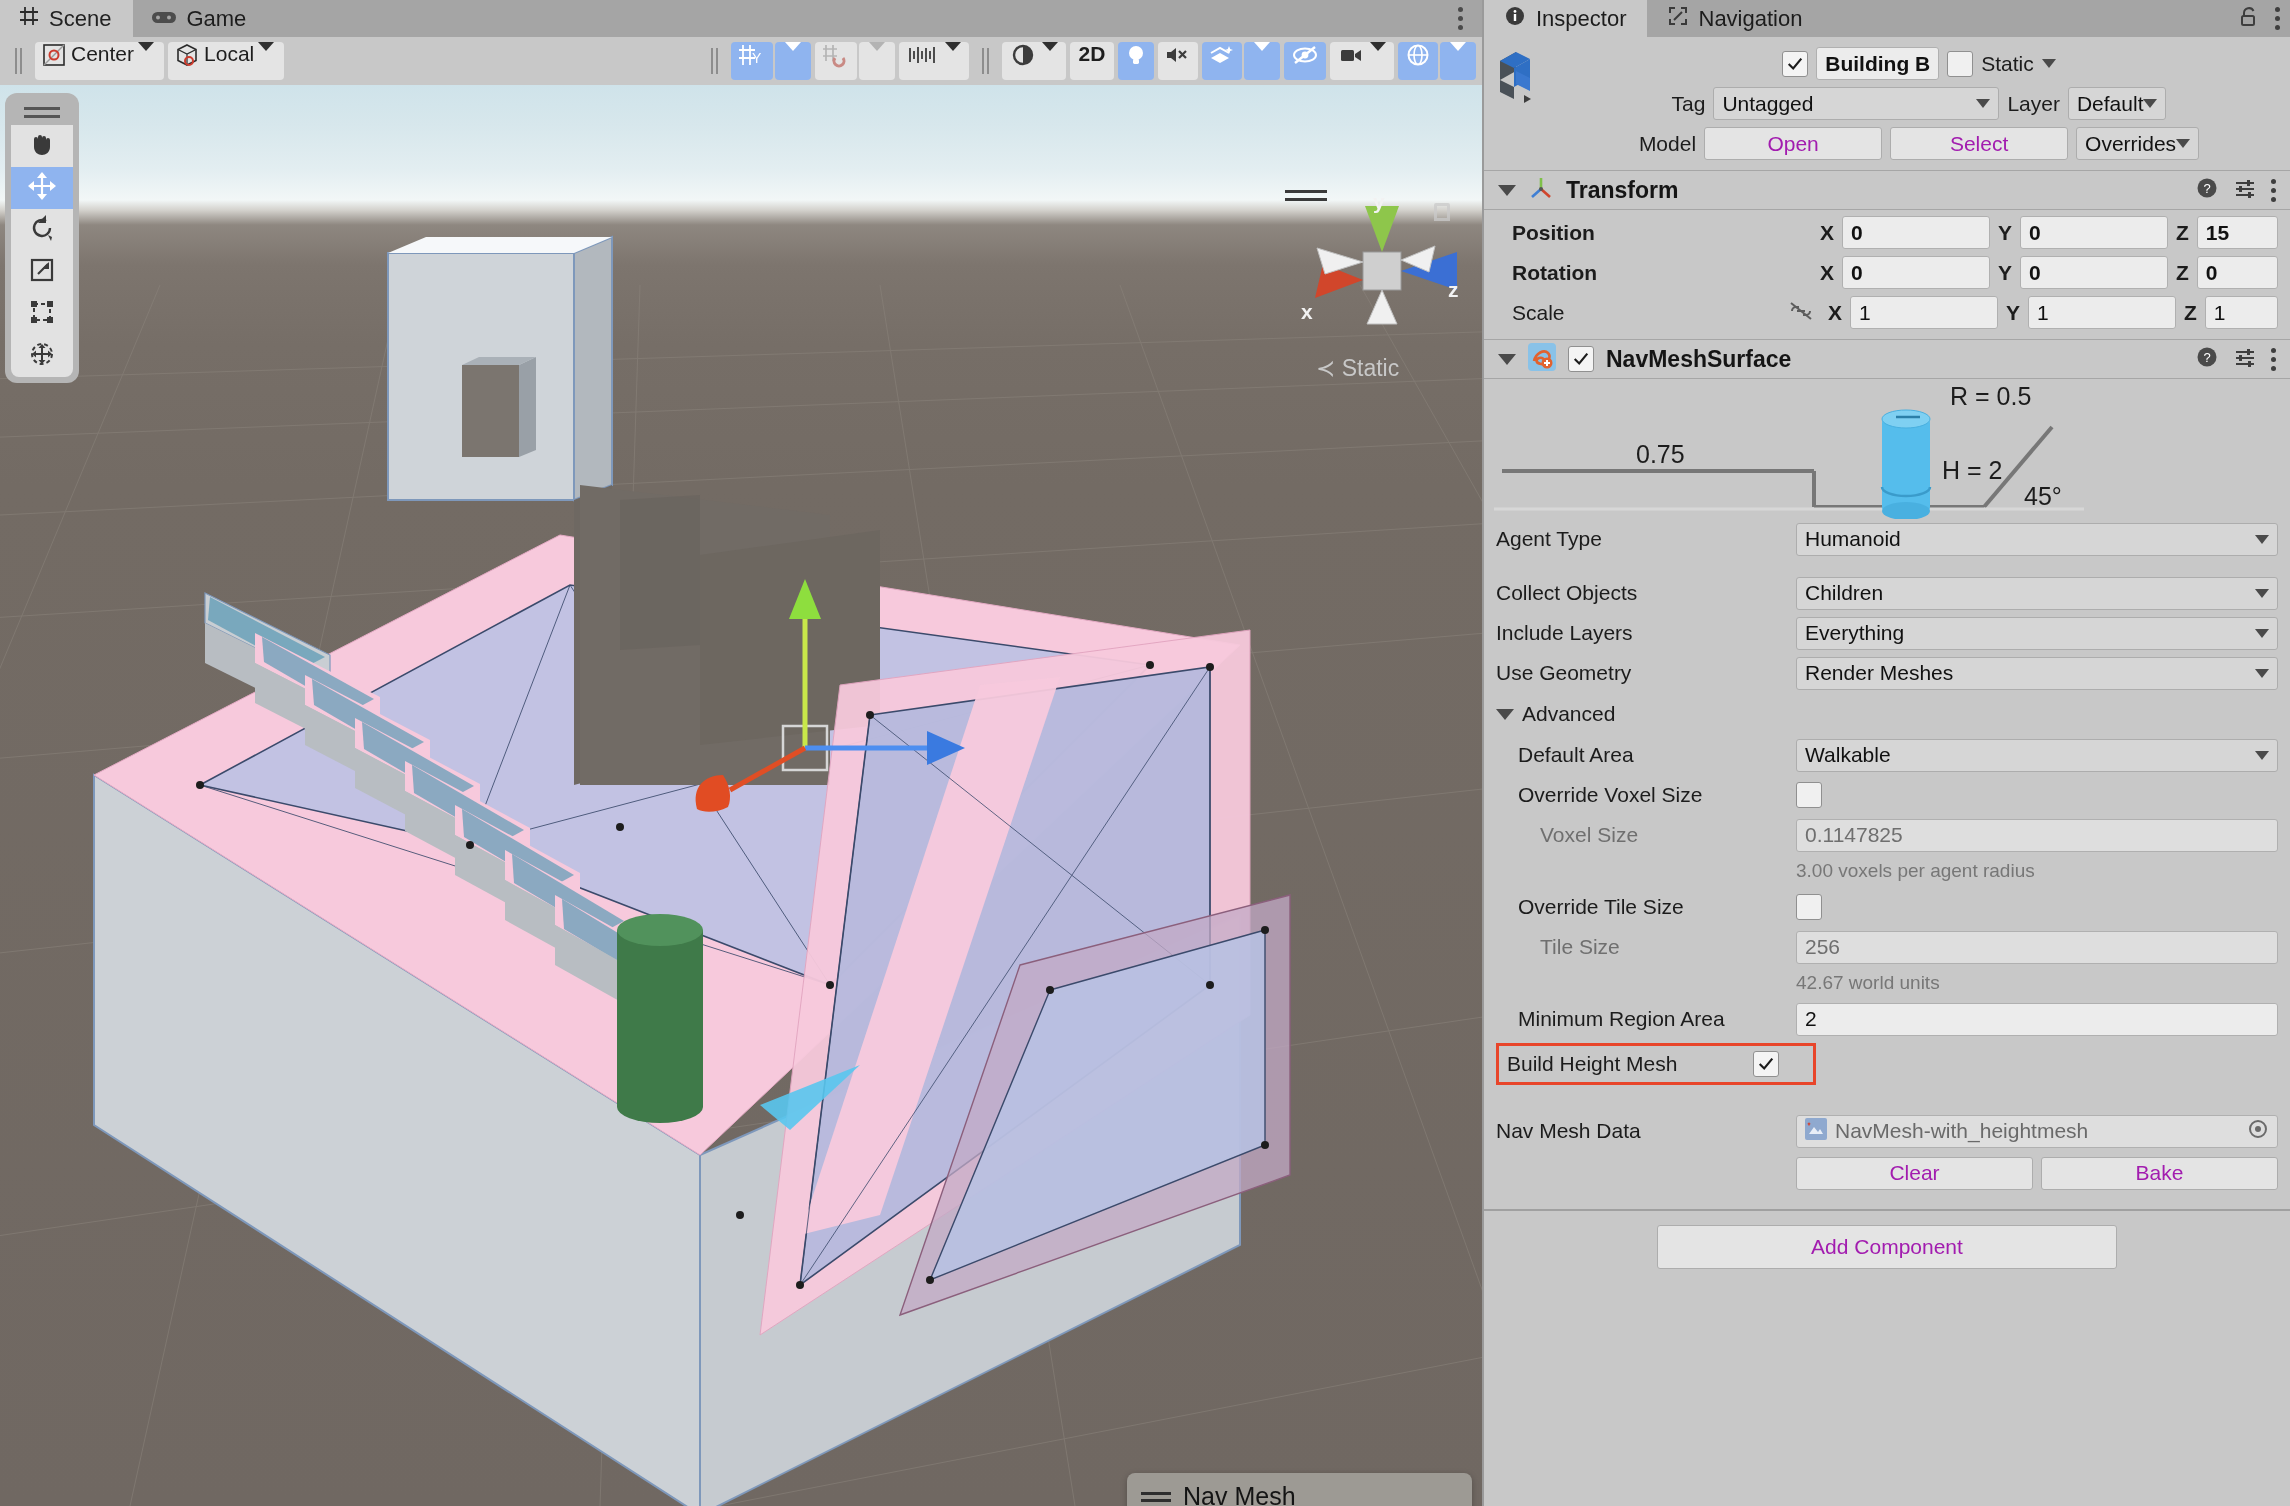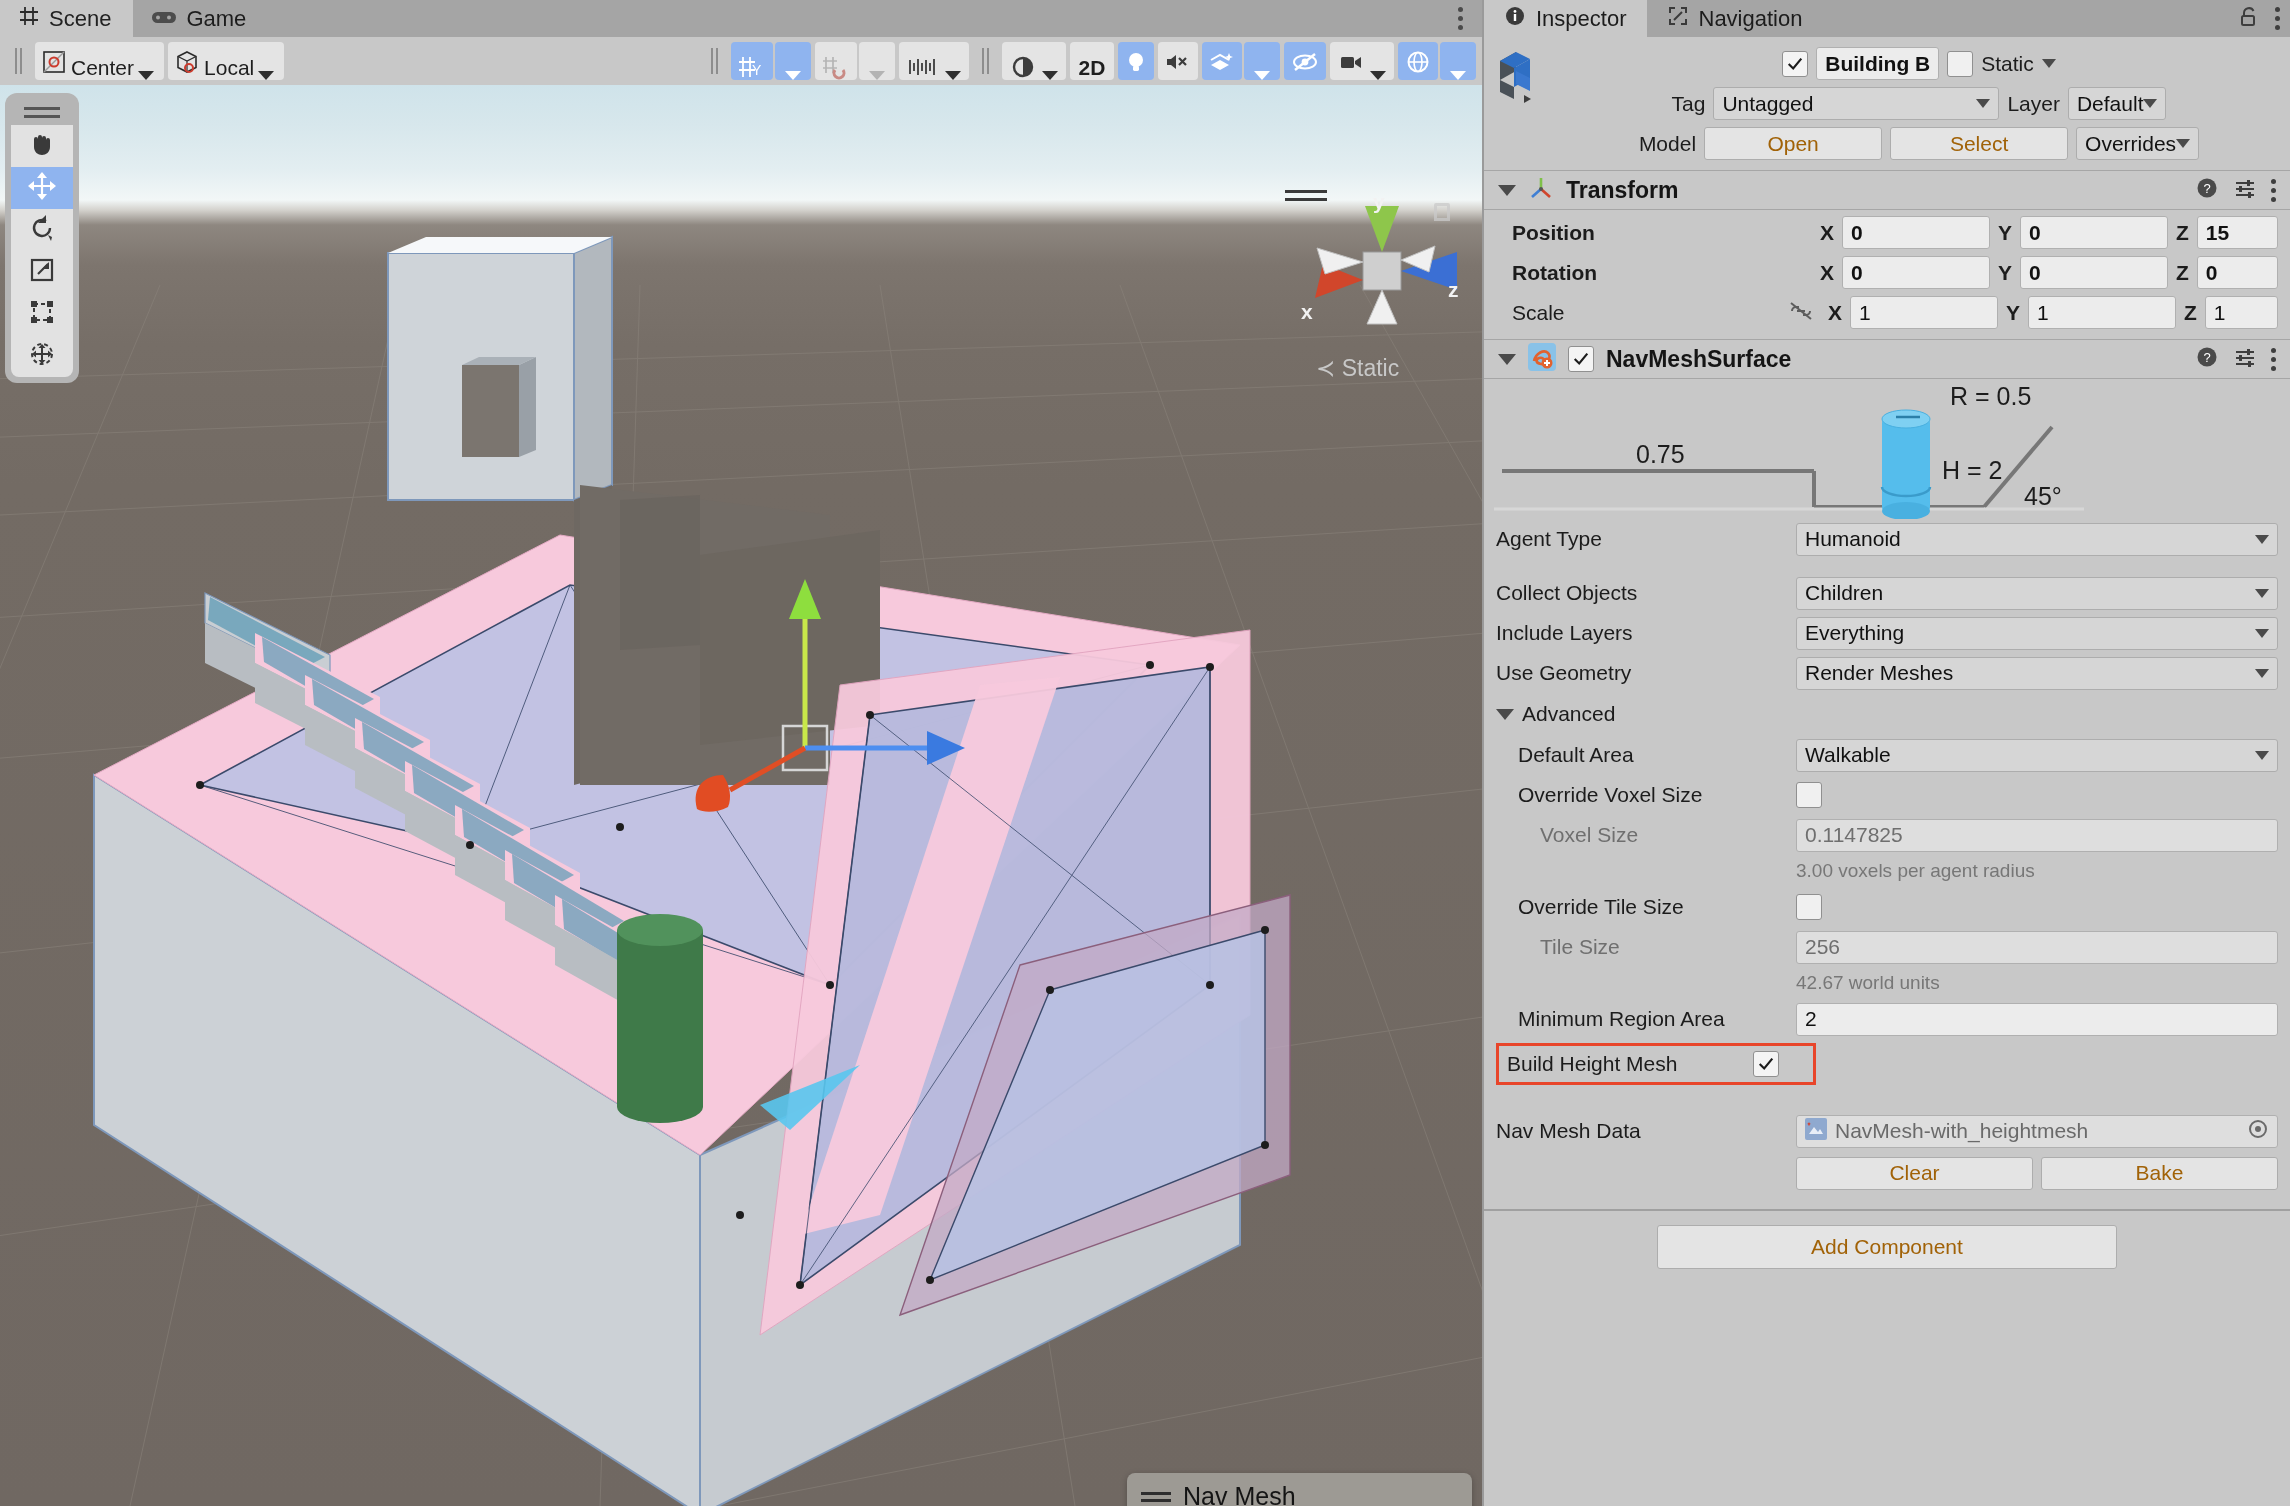--- a/index.html
+++ b/index.html
@@ -21,21 +21,21 @@
   .tab.inactive { background: #a5a5a5; color: #1d1d1d; }
   .tab-dots { position: absolute; right: 16px; top: 4px; width: 12px; height: 28px;
               display: flex; flex-direction: column; justify-content: center; align-items: center; gap: 4px; }
   .tab-dots i { width: 5px; height: 5px; border-radius: 50%; background: #4a4a4a; display: block; }
 
   .toolrow { height: 48px; background: #c8c8c8; display: flex; align-items: center;
              padding: 0 6px; gap: 4px; position: relative; }
   .sep { width: 2px; height: 26px; border-left: 2px solid #8d8d8d; border-right: 2px solid #8d8d8d;
          margin: 0 9px; box-sizing: content-box; width: 3px; }
   .tbtn { height: 38px; min-width: 44px; background: #e4e4e4; border-radius: 4px;
-          display: flex; align-items: flex-end; justify-content: center; gap: 4px;
+          display: flex; align-items: flex-start; justify-content: center; gap: 4px;
           font-size: 21px; color: #1e1e1e; padding: 0 8px; }
   .tbtn.blue { background: #8fb4ef; color: #fff; }
   .tbtn.pill { padding: 0 10px 0 6px; gap: 4px; }
   .tbtn.flat { background: #e4e4e4; }
   .tbtn.narrow { min-width: 36px; padding: 0 6px; }
   .tbtn.dim { color: #a0a0a0; }
   .caret { width: 0; height: 0; border-left: 8px solid transparent; border-right: 8px solid transparent;
            border-top: 9px solid #2f2f2f; }
   .caret.w { border-top-color: #fff; }
   .caret.g { border-top-color: #b3b3b3; }
@@ -95,21 +95,21 @@
   .obj-fields { flex: 1; display: flex; flex-direction: column; gap: 7px; align-items: center; }
   .row { display: flex; align-items: center; gap: 8px; }
   .lbl { font-size: 21px; color: #1c1c1c; }
   .lbl.b { font-weight: bold; }
   .tf { background: #ececec; border: 1px solid #b0b0b0; border-radius: 3px; height: 33px;
         font-size: 21px; color: #111; padding: 0 8px; display: flex; align-items: center; font-weight: bold; }
   .dd { background: #d6d6d6; border: 1px solid #adadad; border-radius: 3px; height: 33px;
         font-size: 21px; color: #111; padding: 0 8px; display: flex; align-items: center;
         justify-content: space-between; }
   .btn { background: #e4e4e4; border: 1px solid #adadad; border-radius: 3px; height: 33px;
-         font-size: 21px; color: #a16207; display: flex; align-items: center; justify-content: center; }
+         font-size: 21px; color: #a21caf; display: flex; align-items: center; justify-content: center; }
   .ck2 { width: 26px; height: 26px; background: #f4f4f4; border: 1px solid #909090; border-radius: 3px;
          display: flex; align-items: center; justify-content: center; flex: none; }
   .ck2.empty { background: #f0f0f0; }
 
   .comp-head { height: 40px; background: #c8c8c8; border-top: 1px solid #a6a6a6;
                border-bottom: 1px solid #a6a6a6; display: flex; align-items: center;
                gap: 12px; padding: 0 14px; }
   .comp-title { font-size: 23px; font-weight: bold; color: #151515; }
   .comp-tools { margin-left: auto; display: flex; align-items: center; gap: 14px; }
   .tri { width: 0; height: 0; border-left: 9px solid transparent; border-right: 9px solid transparent;

